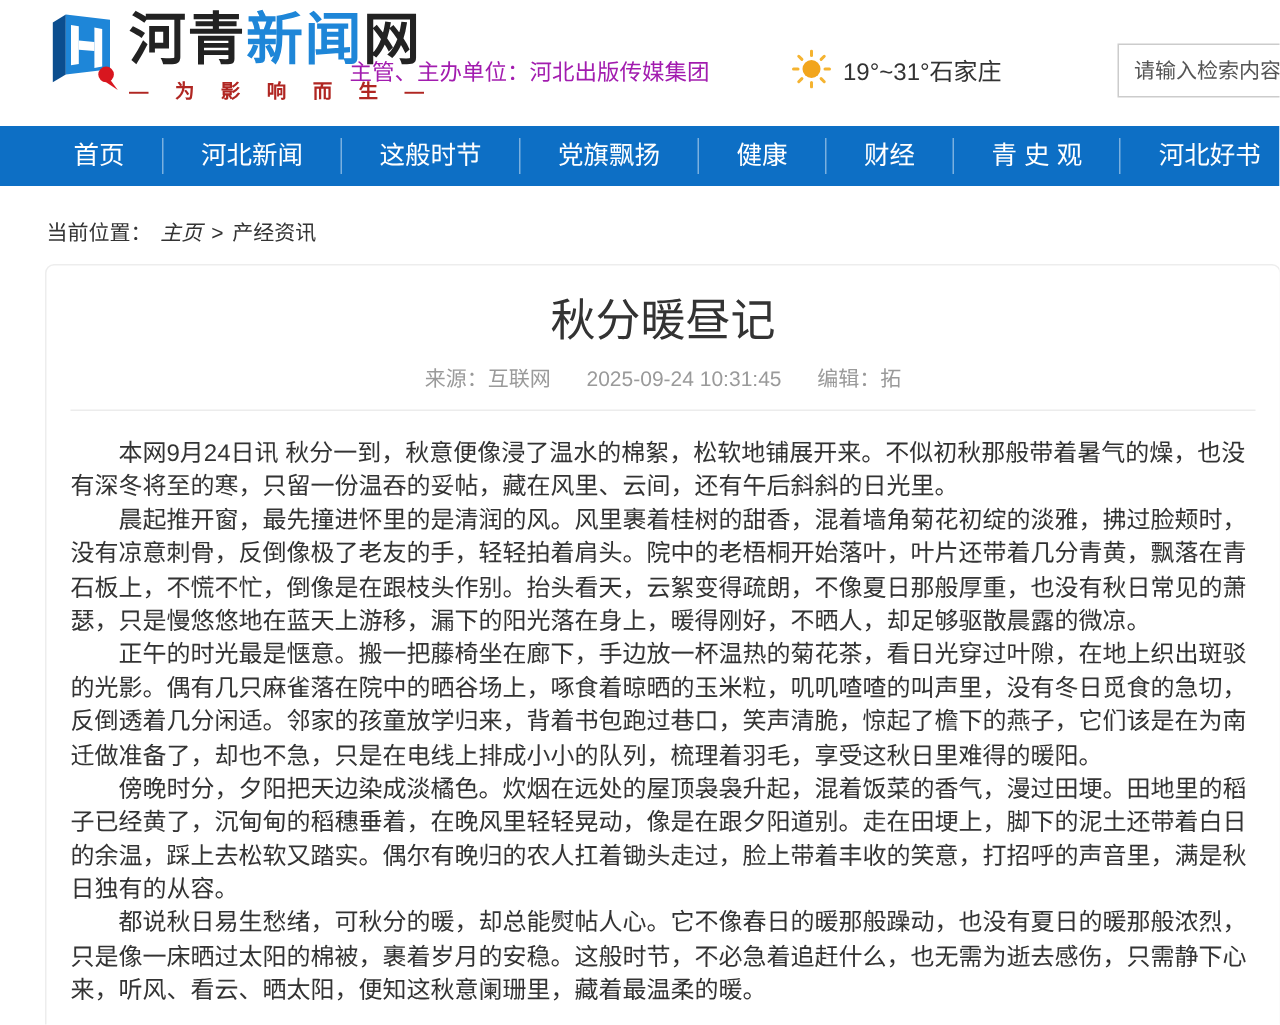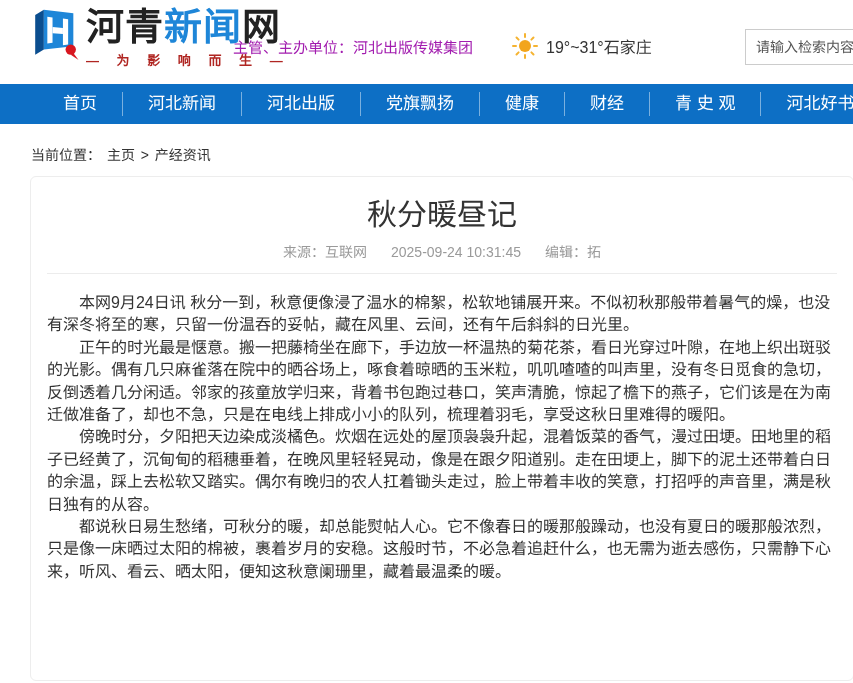--- a/index.html
+++ b/index.html
@@ -8,37 +8,37 @@
 
   
   .header { position: relative; height: 84px; background: #fff; }
   .logo { position: absolute; left: 30px; top: 6px; display: flex; align-items: flex-start; }
   .logo-icon { width: 52px; height: 56px; margin-right: 4px; }
   .logo-textwrap { display: flex; flex-direction: column; }
   .logo-title { font-size: 38px; font-weight: bold; letter-spacing: 1px; line-height: 42px; color: #222; white-space: nowrap; }
   .logo-title .blue { color: #1e86d8; }
   .logo-tagline { font-size: 13px; font-weight: bold; color: #b02622; letter-spacing: 7px; margin-top: 2px; white-space: nowrap; }
   .sponsor { position: absolute; left: 233px; top: 36px; font-size: 15px; color: #a21caf; }
-  .weather { position: absolute; left: 512px; top: 33px; display: flex; align-items: center; font-size: 16px; color: #333; }
+  .weather { position: absolute; left: 528px; top: 33px; display: flex; align-items: center; font-size: 16px; color: #333; }
   .weather svg { margin-right: 8px; }
   .search-box { position: absolute; left: 745px; top: 29px; }
   .search-box input { width: 160px; height: 36px; border: 1px solid #ccc; outline: none;
     font-size: 14px; color: #333; padding: 0 10px; font-family: inherit; }
   .search-box input::placeholder { color: #555; opacity: 1; }
 
   
-  .nav { height: 40px; background: #0d6fc5; display: flex; align-items: center; padding-left: 38px; }
+  .nav { height: 40px; background: #0d6fc5; display: flex; align-items: center; padding-left: 24px; }
   .nav-item { color: #fff; font-size: 17px; padding: 2px 25px; cursor: pointer; white-space: nowrap;
     border-right: 1px solid rgba(255,255,255,0.45); line-height: 20px; }
   .nav-item:last-child { border-right: none; }
 
   
   .breadcrumb { padding: 20px 0 12px 31px; font-size: 14px; color: #333; }
   .breadcrumb span { margin-right: 2px; }
-  .crumb-link { cursor: pointer; }
+  .crumb-link { cursor: pointer; font-style: italic; }
 
   
   .article-box { margin-left: 30px; width: 824px; min-height: 505px;
     border: 1px solid #ededed; border-radius: 6px; padding: 20px 16px 30px 16px; }
   .article-title { text-align: center; font-size: 30px; line-height: 36px; font-weight: 400; color: #333; }
   .article-meta { text-align: center; margin-top: 8px; font-size: 14px; color: #9a9a9a; }
   .article-meta span { margin: 0 10px; }
   .meta-divider { border-bottom: 1px solid #ececec; margin-top: 12px; }
   .article-body { padding-top: 18px; font-size: 16px; line-height: 1.4; color: #333; }
   .article-body p { text-indent: 2em; margin: 0; }
@@ -83,21 +83,21 @@
   </div>
 
   <div class="search-box">
     <input type="text" placeholder="请输入检索内容" style="">
   </div>
 </div>
 
 <div class="nav">
   <div class="nav-item">首页</div>
   <div class="nav-item">河北新闻</div>
-  <div class="nav-item">河北出版</div>
+  <div class="nav-item">这般时节</div>
   <div class="nav-item">党旗飘扬</div>
   <div class="nav-item">健康</div>
   <div class="nav-item">财经</div>
   <div class="nav-item">青 史 观</div>
   <div class="nav-item">河北好书</div>
 
 </div>
 
 <div class="breadcrumb">
   <span>当前位置：</span>
@@ -112,18 +112,19 @@
   <div class="article-meta">
     <span>来源：互联网</span>
     <span>2025-09-24 10:31:45</span>
     <span>编辑：拓</span>
   </div>
 
   <div class="meta-divider"></div>
 
   <div class="article-body">
     <p>本网9月24日讯 秋分一到，秋意便像浸了温水的棉絮，松软地铺展开来。不似初秋那般带着暑气的燥，也没有深冬将至的寒，只留一份温吞的妥帖，藏在风里、云间，还有午后斜斜的日光里。</p>
+    <p>晨起推开窗，最先撞进怀里的是清润的风。风里裹着桂树的甜香，混着墙角菊花初绽的淡雅，拂过脸颊时，没有凉意刺骨，反倒像极了老友的手，轻轻拍着肩头。院中的老梧桐开始落叶，叶片还带着几分青黄，飘落在青石板上，不慌不忙，倒像是在跟枝头作别。抬头看天，云絮变得疏朗，不像夏日那般厚重，也没有秋日常见的萧瑟，只是慢悠悠地在蓝天上游移，漏下的阳光落在身上，暖得刚好，不晒人，却足够驱散晨露的微凉。</p>
     <p>正午的时光最是惬意。搬一把藤椅坐在廊下，手边放一杯温热的菊花茶，看日光穿过叶隙，在地上织出斑驳的光影。偶有几只麻雀落在院中的晒谷场上，啄食着晾晒的玉米粒，叽叽喳喳的叫声里，没有冬日觅食的急切，反倒透着几分闲适。邻家的孩童放学归来，背着书包跑过巷口，笑声清脆，惊起了檐下的燕子，它们该是在为南迁做准备了，却也不急，只是在电线上排成小小的队列，梳理着羽毛，享受这秋日里难得的暖阳。</p>
     <p>傍晚时分，夕阳把天边染成淡橘色。炊烟在远处的屋顶袅袅升起，混着饭菜的香气，漫过田埂。田地里的稻子已经黄了，沉甸甸的稻穗垂着，在晚风里轻轻晃动，像是在跟夕阳道别。走在田埂上，脚下的泥土还带着白日的余温，踩上去松软又踏实。偶尔有晚归的农人扛着锄头走过，脸上带着丰收的笑意，打招呼的声音里，满是秋日独有的从容。</p>
     <p>都说秋日易生愁绪，可秋分的暖，却总能熨帖人心。它不像春日的暖那般躁动，也没有夏日的暖那般浓烈，只是像一床晒过太阳的棉被，裹着岁月的安稳。这般时节，不必急着追赶什么，也无需为逝去感伤，只需静下心来，听风、看云、晒太阳，便知这秋意阑珊里，藏着最温柔的暖。</p>
 
   </div>
 </div>
 
 </body></html>

